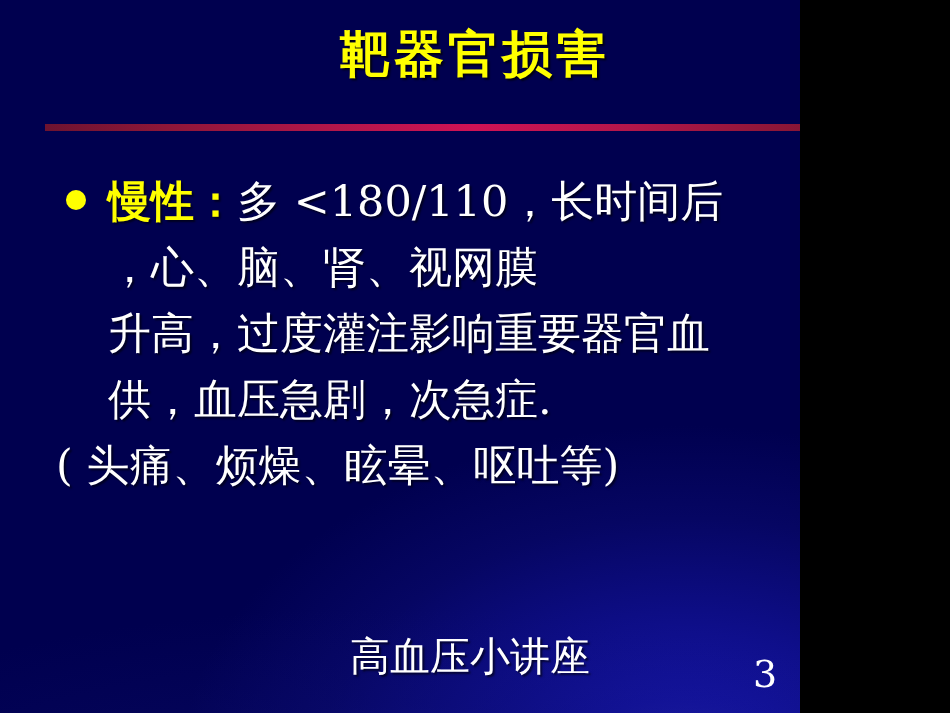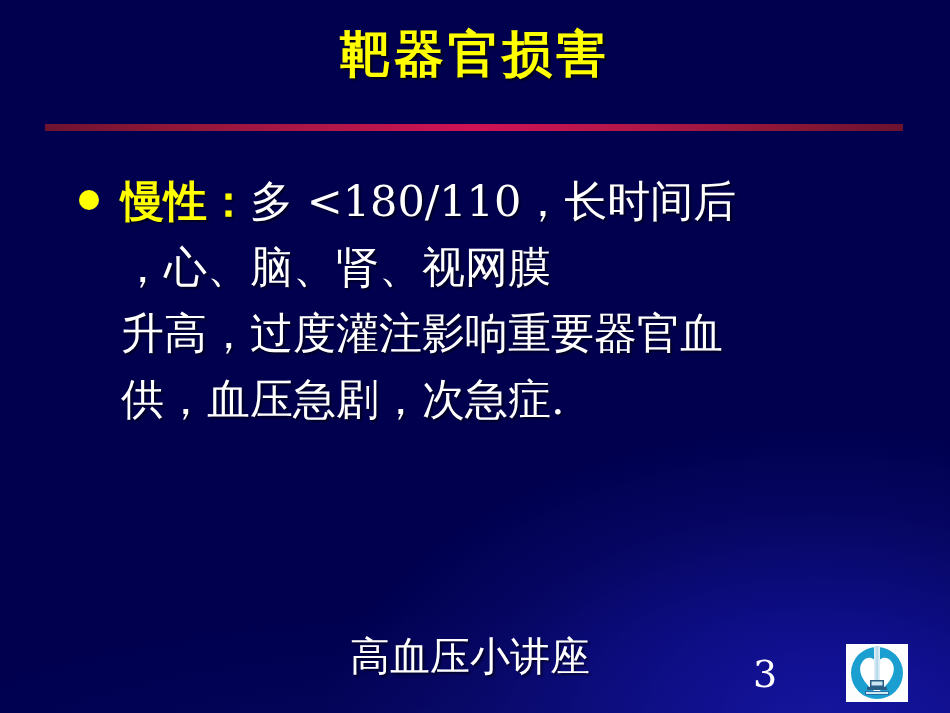--- a/index.html
+++ b/index.html
@@ -2,21 +2,21 @@
 <html><head>
 <meta charset="utf-8">
 <style>
   html, body {
     margin: 0;
     padding: 0;
     background: #000;
   }
   #slide {
     position: relative;
-    width: 950px;
+    width: 800px;
     height: 713px;
     overflow: hidden;
     background: #701a75;
     font-family: "DejaVu Sans", "Liberation Sans", sans-serif;
   }
   
   #bg-base {
     position: absolute;
     inset: 0;
     background: #00004f;
@@ -72,21 +72,20 @@
     font-family: "DejaVu Serif", "Liberation Serif", serif;
     font-size: 43px;
     line-height: 66px;
     font-weight: normal;
   }
   .bullet-row {
     position: relative;
     padding-left: 108px;
     padding-right: 18px;
     text-shadow: 2px 2px 2px rgba(0,0,0,0.6);
-    margin-left: 13px;
   }
   .bullet-row .dot {
     position: absolute;
     left: 66px;
     top: 22px;
     width: 20px;
     height: 20px;
     border-radius: 50%;
     background: #ffff00;
   }
@@ -161,20 +160,21 @@
       <span>，心、脑、肾、视网膜</span>
     </div>
 
     <div class="bullet-row cont">
       <span>升高，过度灌注影响重要器官血</span>
     </div>
     <div class="bullet-row cont">
       <span>供，血压急剧，次急症.</span>
     </div>
 
+    <div class="plain-row">(  头痛、烦燥、眩晕、呕吐等)</div>
 
   </div>
 
   <div id="footer-title">高血压小讲座</div>
 
   <div id="page-number">3</div>
 
   <div id="logo">
     <svg width="62" height="58" viewBox="0 0 62 58" xmlns="http://www.w3.org/2000/svg">
       <rect x="0" y="0" width="62" height="58" fill="#fdfdfd"></rect>

